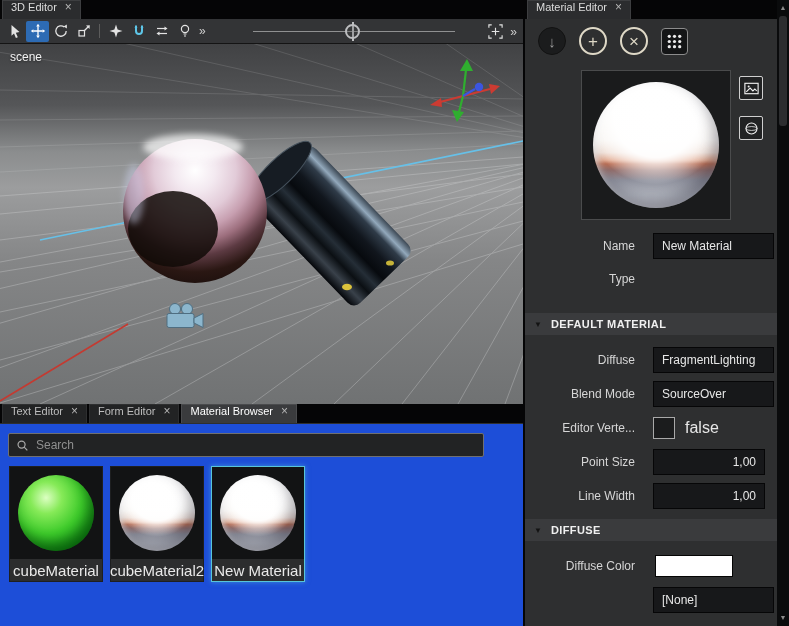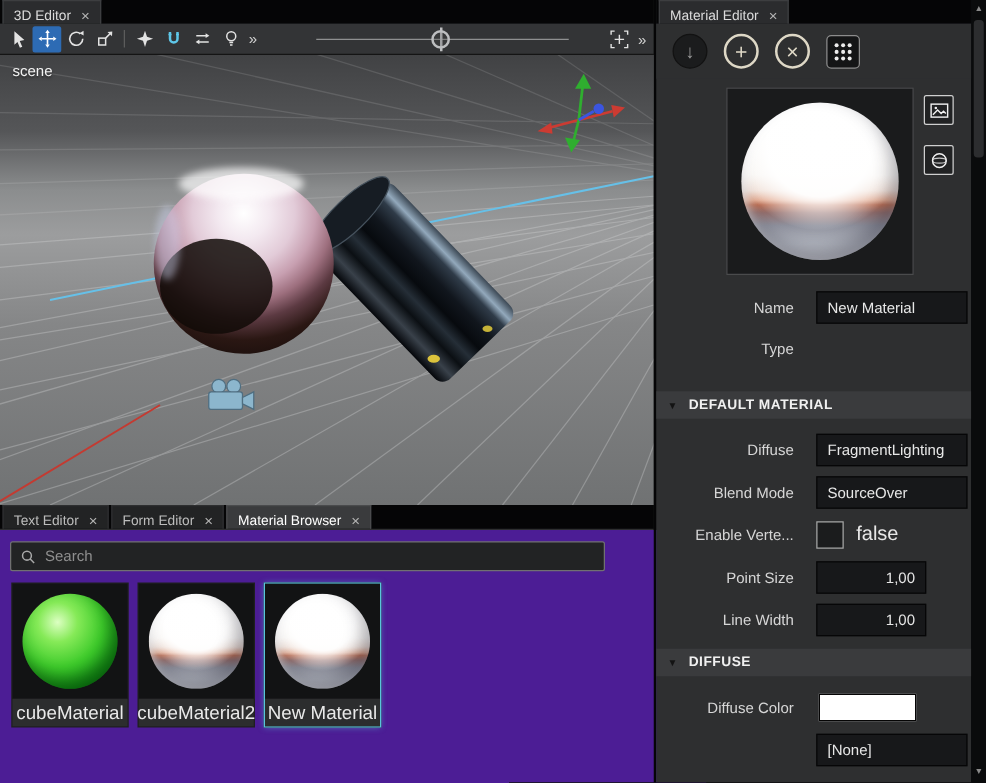--- a/index.html
+++ b/index.html
@@ -8,21 +8,21 @@
   #app { position:relative; width:789px; height:626px; background:#050506; color:#e0e0e0; font-size:12px; }
 
   
   .panel-left  { position:absolute; left:0;   top:0; width:523px; height:626px; background:#2e2f30; }
   .panel-right { position:absolute; left:525px; top:0; width:252px; height:626px; background:#2e2f30; }
   .splitter    { position:absolute; left:523px; top:0; width:2px; height:626px; background:#050506; }
 
   
   .tabstrip { position:absolute; left:0; right:0; height:19px; background:#050506;
               display:flex; align-items:stretch; gap:2px; padding-left:2px; }
-  .tab { display:inline-flex; align-items:flex-end; gap:8px; padding:0 8px;
+  .tab { display:inline-flex; align-items:flex-start; gap:8px; padding:0 8px;
          background:#2b2c2e; border:1px solid #3d3e40; border-bottom:none;
          color:#dcdcdc; font-size:11px; white-space:nowrap; cursor:default; }
   .tab .close { color:#b5b5b5; font-size:12px; line-height:1; }
   .tab.inactive { background:#222324; color:#bdbdbd; border-color:#2e2f30; }
   .tab.selected { background:#3a3b3d; color:#ffffff; border-color:#4a4b4d; }
 
   
   .toolbar3d { position:absolute; left:0; top:19px; width:523px; height:25px; background:#333436;
                border-bottom:1px solid #141414; display:flex; align-items:center; padding:0 3px; }
   .tbtn { width:23px; height:21px; display:flex; align-items:center; justify-content:center; border-radius:2px; flex:0 0 auto; }
@@ -36,21 +36,21 @@
                         border:2px solid #bdbec0; border-radius:50%; background:rgba(70,71,72,.25); }
   .tb-right { position:absolute; right:2px; top:0; height:25px; display:flex; align-items:center; }
 
   
   .viewport { position:absolute; left:0; top:44px; width:523px; height:360px; background:#6f7172; overflow:hidden; }
   .scene-label { position:absolute; left:10px; top:6px; font-size:12px; color:#f2f2f2;
                  text-shadow:0 1px 2px rgba(0,0,0,.5); }
 
   
   .bottom-tabs { top:404px; }
-  .browser { position:absolute; left:0; top:424px; width:565px; height:202px; background:#4c1d95; }
+  .browser { position:absolute; left:0; top:424px; width:565px; height:202px; background:#1d4ed8; }
   .search-box { position:absolute; left:8px; top:9px; width:476px; height:24px; background:#222324;
                 border:1px solid #707071; border-radius:2px; display:flex; align-items:center; padding:0 7px; gap:7px; }
   .search-box input { flex:1; background:transparent; border:none; outline:none; color:#dddddd;
                       font-size:12px; font-family:inherit; }
   .search-box input::placeholder { color:#8f8f8f; }
   .add-btn { position:absolute; right:6px; top:6px; width:24px; height:28px; background:transparent; border:none;
              color:#ececec; font-size:20px; line-height:28px; text-align:center; font-family:inherit; }
   .cards { position:absolute; left:9px; top:42px; display:flex; gap:7px; }
   .card { width:94px; background:#1e1f20; border:1px solid rgba(0,0,0,0); }
   .card.selected { border:1px solid #58c5d8; box-shadow:0 0 5px rgba(88,197,216,.55); }
@@ -85,21 +85,21 @@
   .side-btn { position:absolute; left:214px; width:24px; height:24px; background:#212223;
               border:1px solid #cfcfcf; border-radius:2px; display:flex; align-items:center; justify-content:center; }
   .side-btn.b1 { top:76px; } .side-btn.b2 { top:116px; }
 
   .frow   { position:absolute; left:0; width:252px; height:26px; }
   .flabel { position:absolute; left:0; top:0; width:120px; height:26px; line-height:26px; text-align:right;
             color:#d6d6d6; font-size:12px; padding-right:10px; white-space:nowrap; overflow:hidden; }
   .fvalue { position:absolute; left:128px; top:0; width:121px; height:26px; background:#17181a;
             border:1px solid #060607; color:#e7e7e7; font-size:12px; line-height:24px; padding:0 8px;
             white-space:nowrap; overflow:hidden; }
-  .fvalue.num { width:88px; text-align:right; }
+  .fvalue.num { width:112px; text-align:right; }
   .sec-header { position:absolute; left:0; width:252px; height:22px; background:#3a3b3d;
                 display:flex; align-items:center; gap:9px; padding-left:9px; color:#f0f0f0; }
   .sec-header .caret { font-size:8px; color:#131313; }
   .sec-title { font-size:11px; font-weight:bold; letter-spacing:.4px; }
   .checkbox  { position:absolute; left:128px; top:2px; width:22px; height:22px; background:#1b1c1d; border:1px solid #a9a9a9; }
   .check-text{ position:absolute; left:160px; top:0; line-height:26px; color:#e7e7e7; font-size:16px; }
   .swatch { position:absolute; left:130px; top:2px; width:78px; height:22px; background:#ffffff; border:1px solid #050505; }
 
   
   .scrollbar { position:absolute; left:777px; top:0; width:12px; height:626px; background:#0a0b0c; }
@@ -415,21 +415,21 @@
 
     <div class="frow" style="top:347px">
       <div class="flabel">Diffuse</div>
       <div class="fvalue">FragmentLighting</div>
     </div>
     <div class="frow" style="top:381px">
       <div class="flabel">Blend Mode</div>
       <div class="fvalue">SourceOver</div>
     </div>
     <div class="frow" style="top:415px">
-      <div class="flabel">Enable Verte...</div>
+      <div class="flabel">Editor Verte...</div>
       <div class="checkbox"></div>
       <div class="check-text">false</div>
     </div>
     <div class="frow" style="top:449px">
       <div class="flabel">Point Size</div>
       <div class="fvalue num">1,00</div>
     </div>
     <div class="frow" style="top:483px">
       <div class="flabel">Line Width</div>
       <div class="fvalue num">1,00</div>

